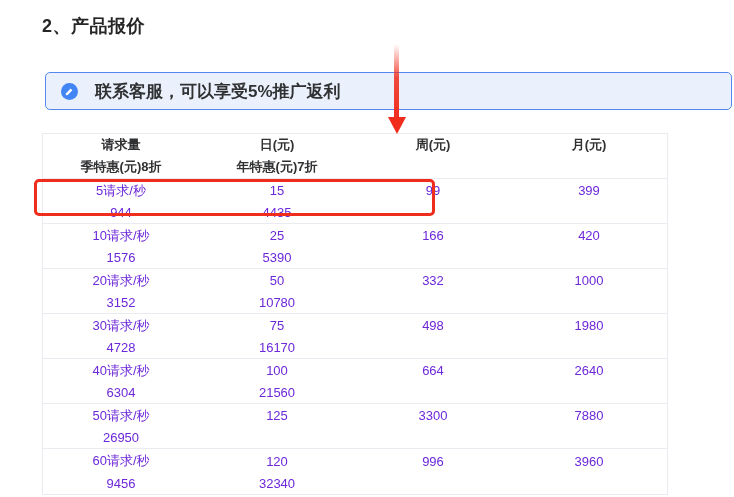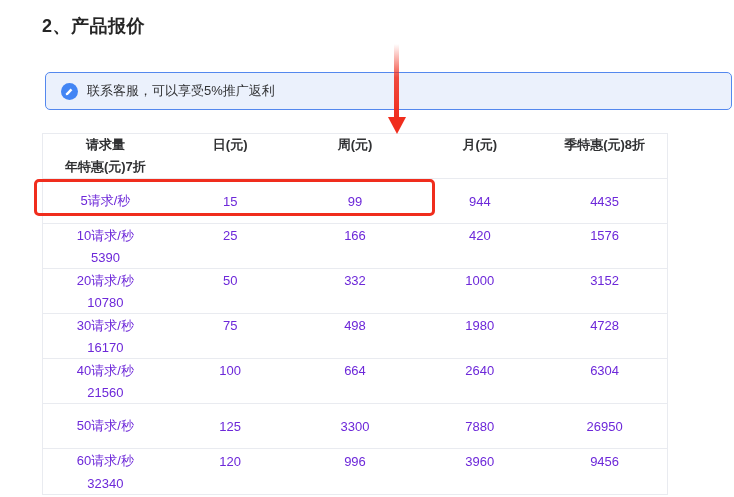--- a/index.html
+++ b/index.html
@@ -37,35 +37,36 @@
     width: 17px; height: 17px;
     border-radius: 50%;
     background: #4285f4;
     display: flex;
     align-items: center;
     justify-content: center;
     flex: 0 0 auto;
   }
   .banner-icon svg { display: block; }
   .banner-text {
-    font-size: 13px;
-    font-weight: 400;
+    font-size: 17px;
+    font-weight: 700;
     color: #303133;
+    margin-left: 8px;
   }
   
   .price-table {
     position: absolute;
     left: 42px; top: 133px;
     width: 626px;
     border: 1px solid #e9ebf0;
     background: #fff;
   }
   .t-row {
     display: grid;
-    grid-template-columns: repeat(5, 1fr);
+    grid-template-columns: repeat(4, 1fr);
     height: 45px;
     border-bottom: 1px solid #e9ebf0;
   }
   .t-row:last-child { border-bottom: none; }
   .t-cell {
     display: flex;
     align-items: center;
     justify-content: center;
     font-size: 13px;
     color: #6d28d9;
@@ -131,20 +132,21 @@
         <div class="t-cell">周(元)</div>
         <div class="t-cell">月(元)</div>
         <div class="t-cell">季特惠(元)8折</div>
         <div class="t-cell">年特惠(元)7折</div>
       </div>
     <div id="table-body">
         <div class="t-row">
           <div class="t-cell">5请求/秒</div>
           <div class="t-cell">15</div>
           <div class="t-cell">99</div>
+          <div class="t-cell">399</div>
           <div class="t-cell">944</div>
           <div class="t-cell">4435</div>
         </div>
         <div class="t-row">
           <div class="t-cell">10请求/秒</div>
           <div class="t-cell">25</div>
           <div class="t-cell">166</div>
           <div class="t-cell">420</div>
           <div class="t-cell">1576</div>
           <div class="t-cell">5390</div>

